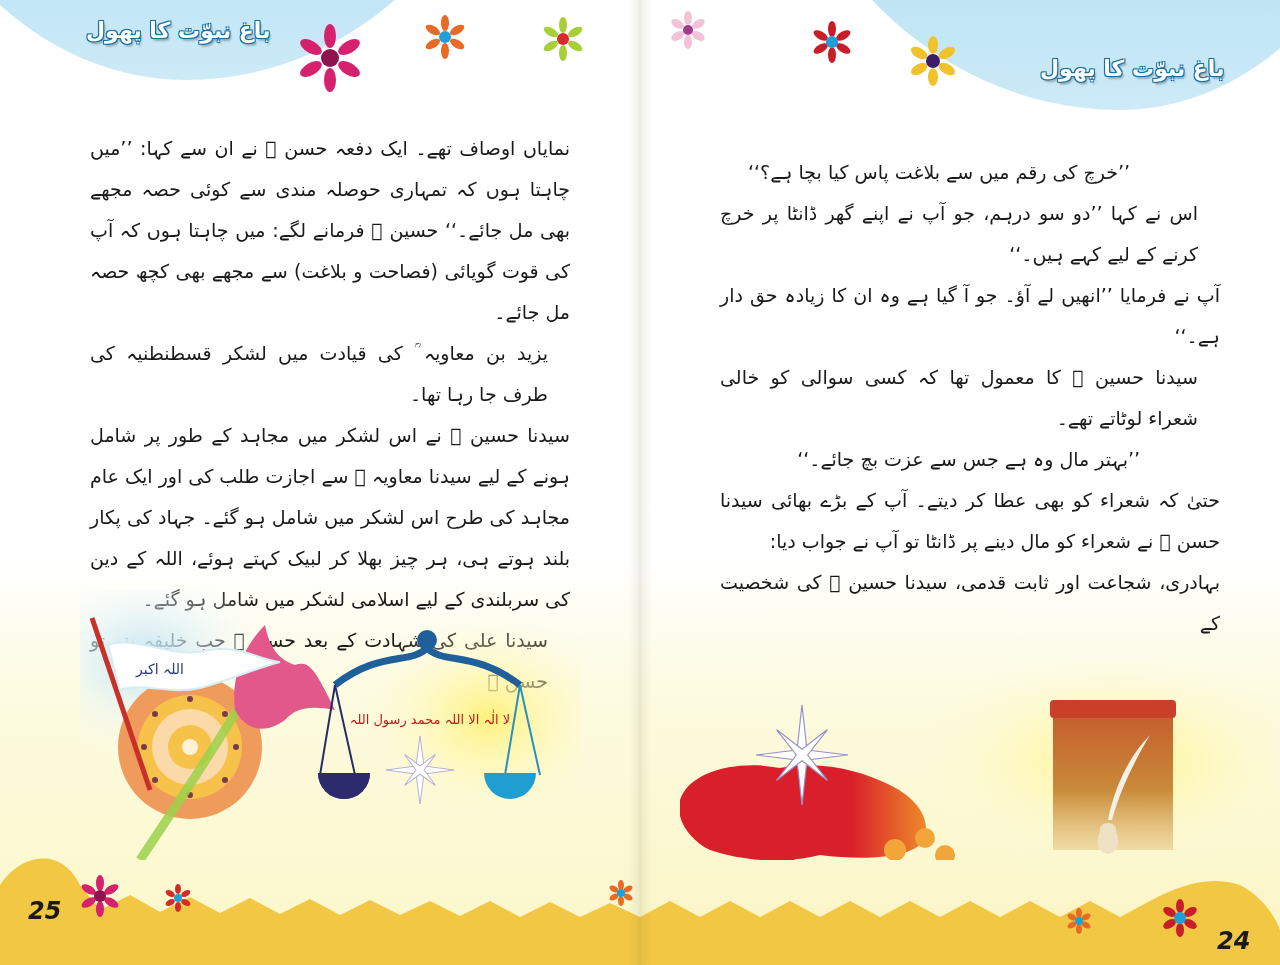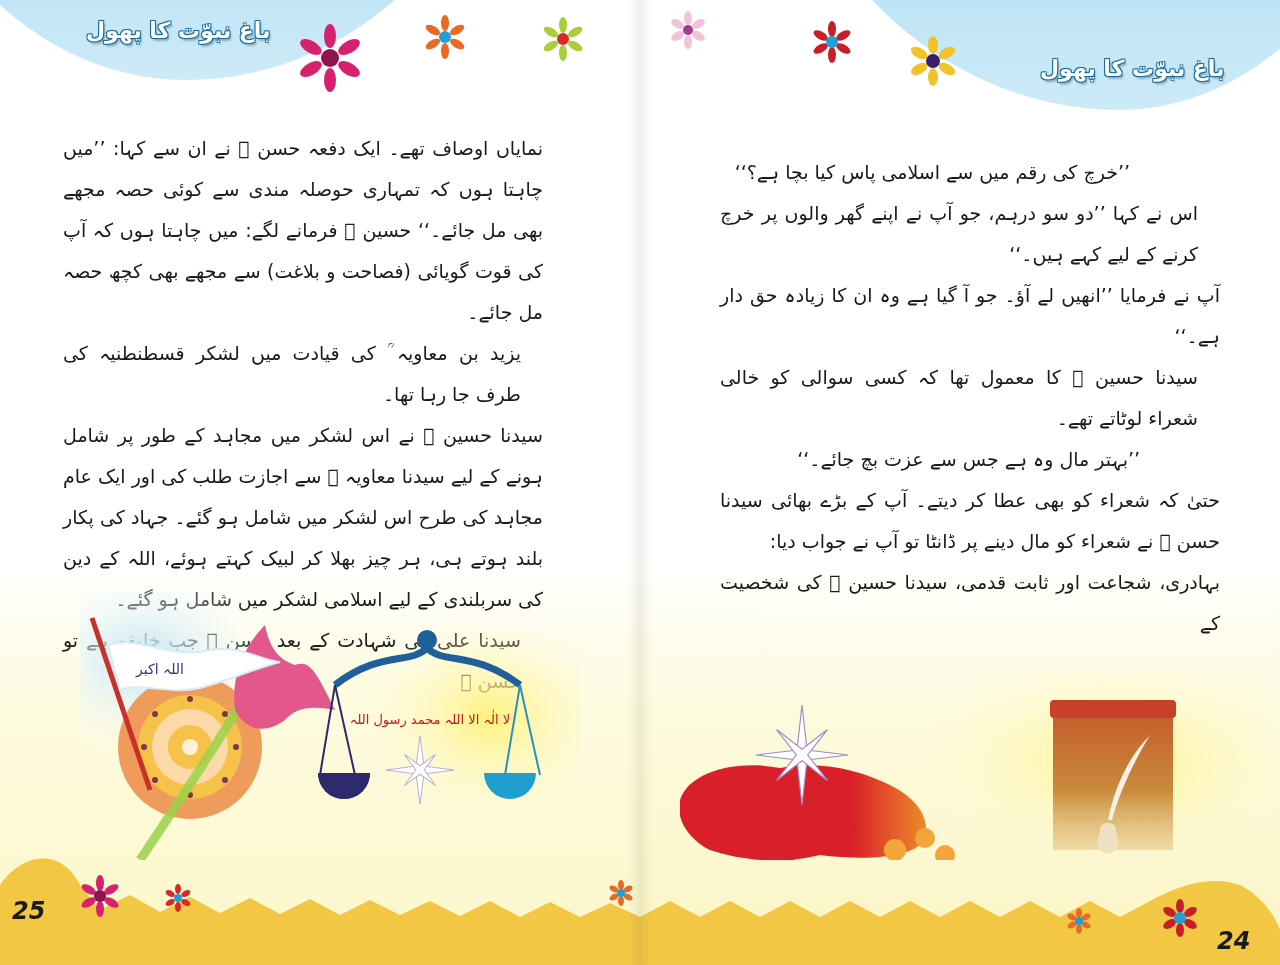--- a/index.html
+++ b/index.html
@@ -25,30 +25,30 @@
   }
   .left .running-title { left: 86px; top: 18px; }
   .right .running-title { left: 1040px; top: 58px; }
   .right .running-title { left: 400px; }
 
   
   .text-block {
     position: absolute; direction: rtl; text-align: justify; text-align-last: right;
     font-family: "DejaVu Sans", sans-serif; font-size: 19px; color: #1a1a1a; line-height: 41px;
   }
-  .left .text-block { left: 63px; top: 128px; width: 480px; }
+  .left .text-block { left: 90px; top: 128px; width: 480px; }
   .right .text-block { left: 80px; top: 152px; width: 500px; }
   .para { display: block; }
   .para.indent { padding-right: 22px; }
 
   
   .band { position: absolute; left: 0; bottom: 0; width: 640px; height: 130px; }
   .page-num { position: absolute; font-family: "DejaVu Sans", sans-serif; font-weight: bold; font-style: italic;
     font-size: 24px; color: #1a1a1a; }
-  .left .page-num { left: 12px; top: 897px; }
+  .left .page-num { left: 28px; top: 897px; }
   .right .page-num { left: 577px; top: 927px; text-align: right; }
 
   
   .illus { position: absolute; }
 </style>
 </head>
 <body>
 
 <div class="spread">
 
@@ -228,22 +228,22 @@
           <ellipse cx="0" cy="16" rx="5" ry="9"></ellipse>
         <ellipse cx="0" cy="-16" rx="5" ry="9" transform="rotate(60)"></ellipse>
           <ellipse cx="0" cy="16" rx="5" ry="9" transform="rotate(60)"></ellipse>
         <ellipse cx="0" cy="-16" rx="5" ry="9" transform="rotate(-60)"></ellipse>
           <ellipse cx="0" cy="16" rx="5" ry="9" transform="rotate(-60)"></ellipse>
       </g>
       <circle r="7" fill="#3a1e6a"></circle>
     </svg>
 
     <div class="text-block">
-      <span class="para indent" style="padding-right:90px">’’خرچ کی رقم میں سے اسلامی پاس کیا بچا ہے؟‘‘</span>
-      <span class="para indent">اس نے کہا ’’دو سو درہم، جو آپ نے اپنے گھر والوں پر خرچ کرنے کے لیے کہے ہیں۔‘‘</span>
+      <span class="para indent" style="padding-right:90px">’’خرچ کی رقم میں سے بلاغت پاس کیا بچا ہے؟‘‘</span>
+      <span class="para indent">اس نے کہا ’’دو سو درہم، جو آپ نے اپنے گھر ڈانٹا پر خرچ کرنے کے لیے کہے ہیں۔‘‘</span>
       <span class="para">آپ نے فرمایا ’’انھیں لے آؤ۔ جو آ گیا ہے وہ ان کا زیادہ حق دار ہے۔‘‘</span>
       <span class="para indent">سیدنا حسین ﷛ کا معمول تھا کہ کسی سوالی کو خالی شعراء لوٹاتے تھے۔</span>
       <span class="para indent" style="padding-right:80px">’’بہتر مال وہ ہے جس سے عزت بچ جائے۔‘‘</span>
       <span class="para">حتیٰ کہ شعراء کو بھی عطا کر دیتے۔ آپ کے بڑے بھائی سیدنا حسن ﷛ نے شعراء کو مال دینے پر ڈانٹا تو آپ نے جواب دیا:</span>
       <span class="para">بہادری، شجاعت اور ثابت قدمی، سیدنا حسین ﷛ کی شخصیت کے</span>
     </div>
 
     <svg class="illus" style="left:40px;top:660px" width="590" height="200" viewBox="0 0 590 200">
       <defs>
         <radialGradient id="glow2" cx="0.6" cy="0.5" r="0.55">

